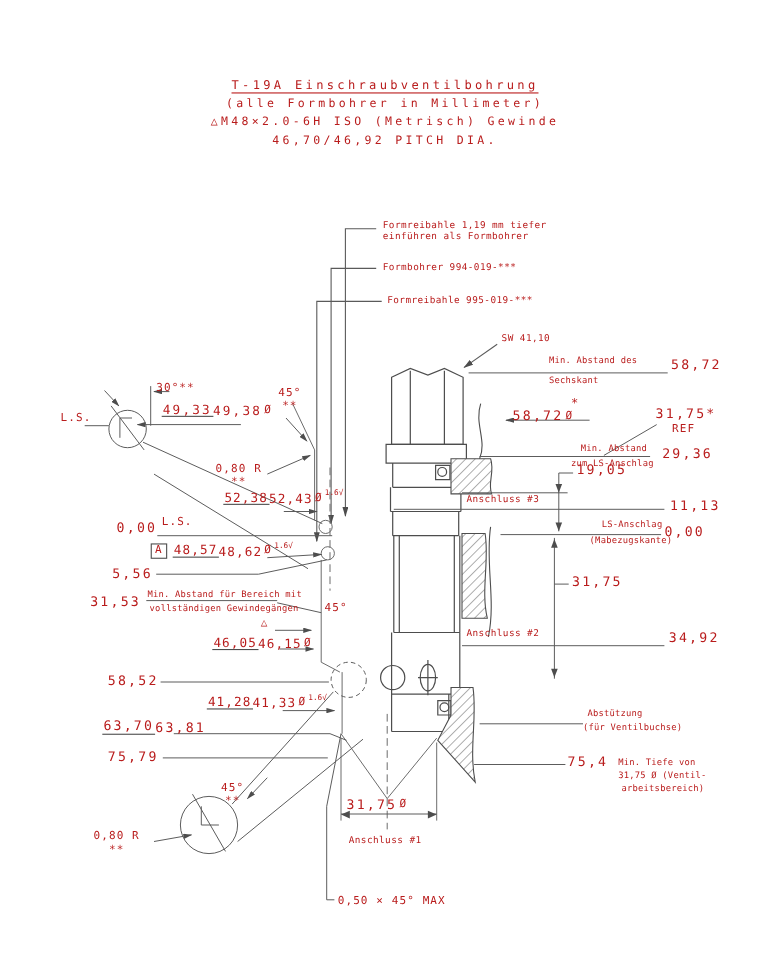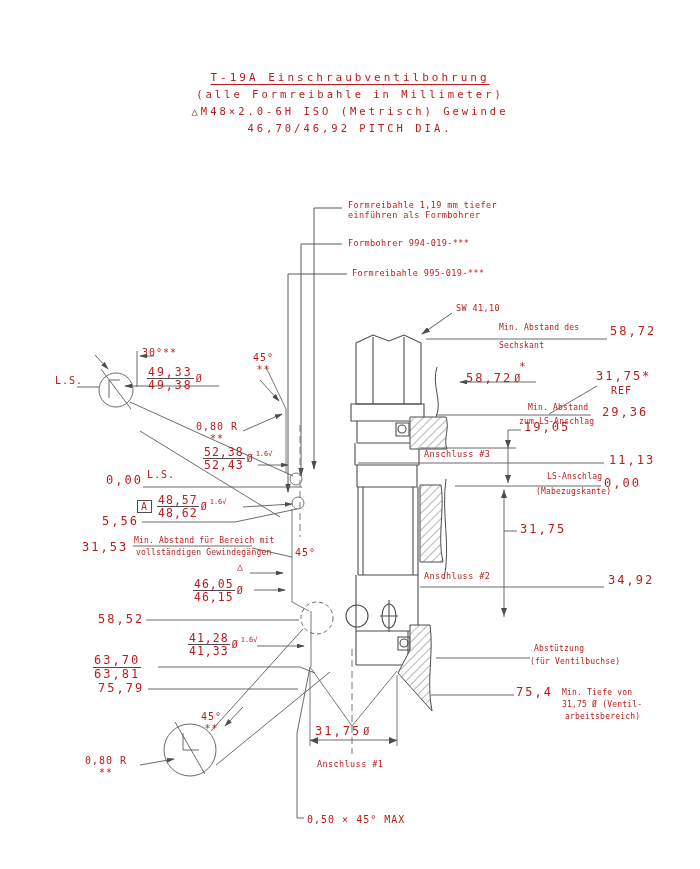--- a/index.html
+++ b/index.html
@@ -5,21 +5,21 @@
   html,body{margin:0;padding:0;background:#fff;}
   #canvas{position:relative;width:700px;height:869px;background:#ffffff;overflow:hidden;
           font-family:"DejaVu Sans Mono", monospace;color:#b91c1c;margin-top:17px;}
   svg{position:absolute;left:0;top:0;}
   .lbl{position:absolute;white-space:nowrap;line-height:1.15;font-size:9px;letter-spacing:1px;}
   .sm{font-size:8.5px;letter-spacing:0.4px;}
   .xs{font-size:8px;letter-spacing:0.2px;}
   .val{font-size:12px;letter-spacing:2px;}
   .mid{font-size:10px;letter-spacing:1px;}
   .ctr{text-align:center;}
-  .frac{display:inline-flex;flex-direction:column;text-align:center;line-height:1.05;vertical-align:middle;align-items:center;}
+  .frac{display:inline-flex;flex-direction:row;text-align:center;line-height:1.05;vertical-align:middle;align-items:center;}
   .frac .t{border-bottom:1px solid #4d4d4d;padding:0 1px;}
   .fracrow{display:flex;align-items:center;gap:2px;}
   .fin{font-size:7px;letter-spacing:0;position:relative;top:-5px;}
   .dbox{display:inline-block;border:1px solid #4d4d4d;padding:0 3px;font-size:10px;margin-right:3px;}
   .title-block{position:absolute;top:52px;left:0;width:700px;text-align:center;line-height:17px;}
   .t1{font-size:11px;letter-spacing:3px;text-decoration:underline;text-underline-offset:3px;}
   .t2{font-size:10.5px;letter-spacing:3px;}
   .star-abs{position:absolute;font-size:11px;letter-spacing:0;}
 </style>
 </head>
@@ -137,21 +137,21 @@
     <polygon points="505,458 511,458 508,466"></polygon>
     <polygon points="501,481 507,481 504,473"></polygon>
     <polygon points="501,591 507,591 504,599"></polygon>
     <polygon points="318,720 318,727 310,723.5"></polygon>
     <polygon points="389,720 389,727 397,723.5"></polygon>
   </g>
 </svg>
 
 <div class="title-block">
   <div class="t1">T-19A Einschraubventilbohrung</div>
-  <div class="t2">(alle Formreibahle in Millimeter)</div>
+  <div class="t2">(alle Formbohrer in Millimeter)</div>
   <div class="t2">△M48×2.0-6H ISO (Metrisch) Gewinde</div>
   <div class="t2">46,70/46,92 PITCH DIA.</div>
 </div>
 
 <div class="lbl sm" style="left:348px;top:184px;">Formreibahle 1,19 mm tiefer</div>
 <div class="lbl sm" style="left:348px;top:194px;">einführen als Formbohrer</div>
 <div class="lbl sm" style="left:348px;top:222px;">Formbohrer 994-019-***</div>
 <div class="lbl sm" style="left:352px;top:252px;">Formreibahle 995-019-***</div>
 <div class="lbl sm" style="left:456px;top:287px;">SW 41,10</div>
 

